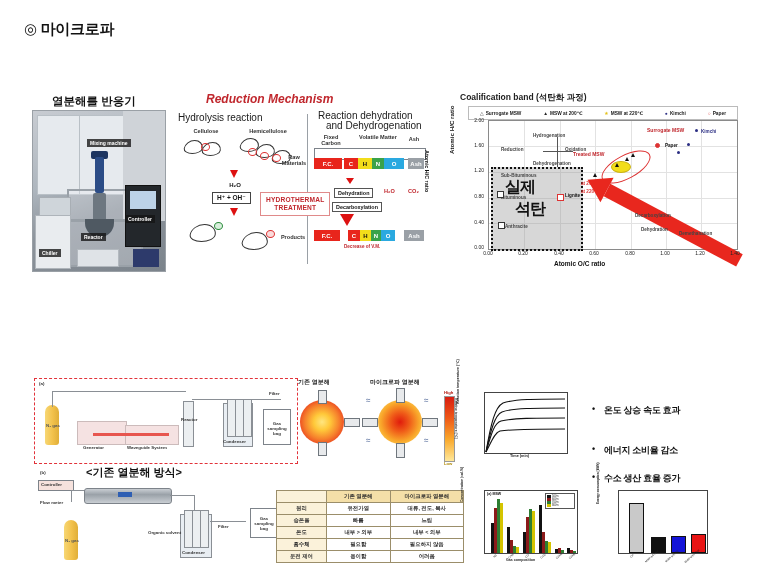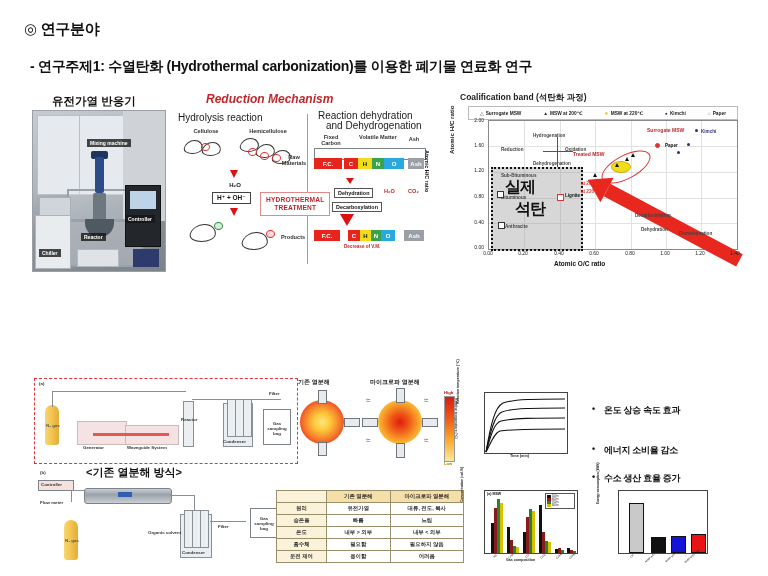--- a/index.html
+++ b/index.html
@@ -156,24 +156,23 @@
   .e-yl{position:absolute;left:-4px;top:20px;font-size:3.2px;font-weight:600;transform:rotate(-90deg);
     transform-origin:left top;white-space:nowrap;color:#222;}
   .ecat{position:absolute;top:70px;font-size:2.8px;color:#222;width:20px;text-align:center;
     transform:rotate(-42deg);transform-origin:center;}
 </style>
 </head>
 <body>
 
 <div class="slide">
 
-  <div class="h-main">◎ 연구분야</div>
-  <div class="h-topic1">- 연구주제1: 수열탄화 (Hydrothermal carbonization)를 이용한 폐기물 연료화 연구</div>
-
-  <div class="cap-reactor">유전가열 반응기</div>
+  <div class="h-main">◎ 마이크로파</div>
+
+  <div class="cap-reactor">열분해를 반응기</div>
   <div class="photo">
     <div class="win"></div>
     <div class="wall"></div>
     <div class="cart"></div>
     <div class="shelf"></div>
     <div class="mixcap"></div>
     <div class="mix"></div>
     <div class="rtube"></div>
     <div class="rbowl"></div>
     <div class="ctrl"></div>

